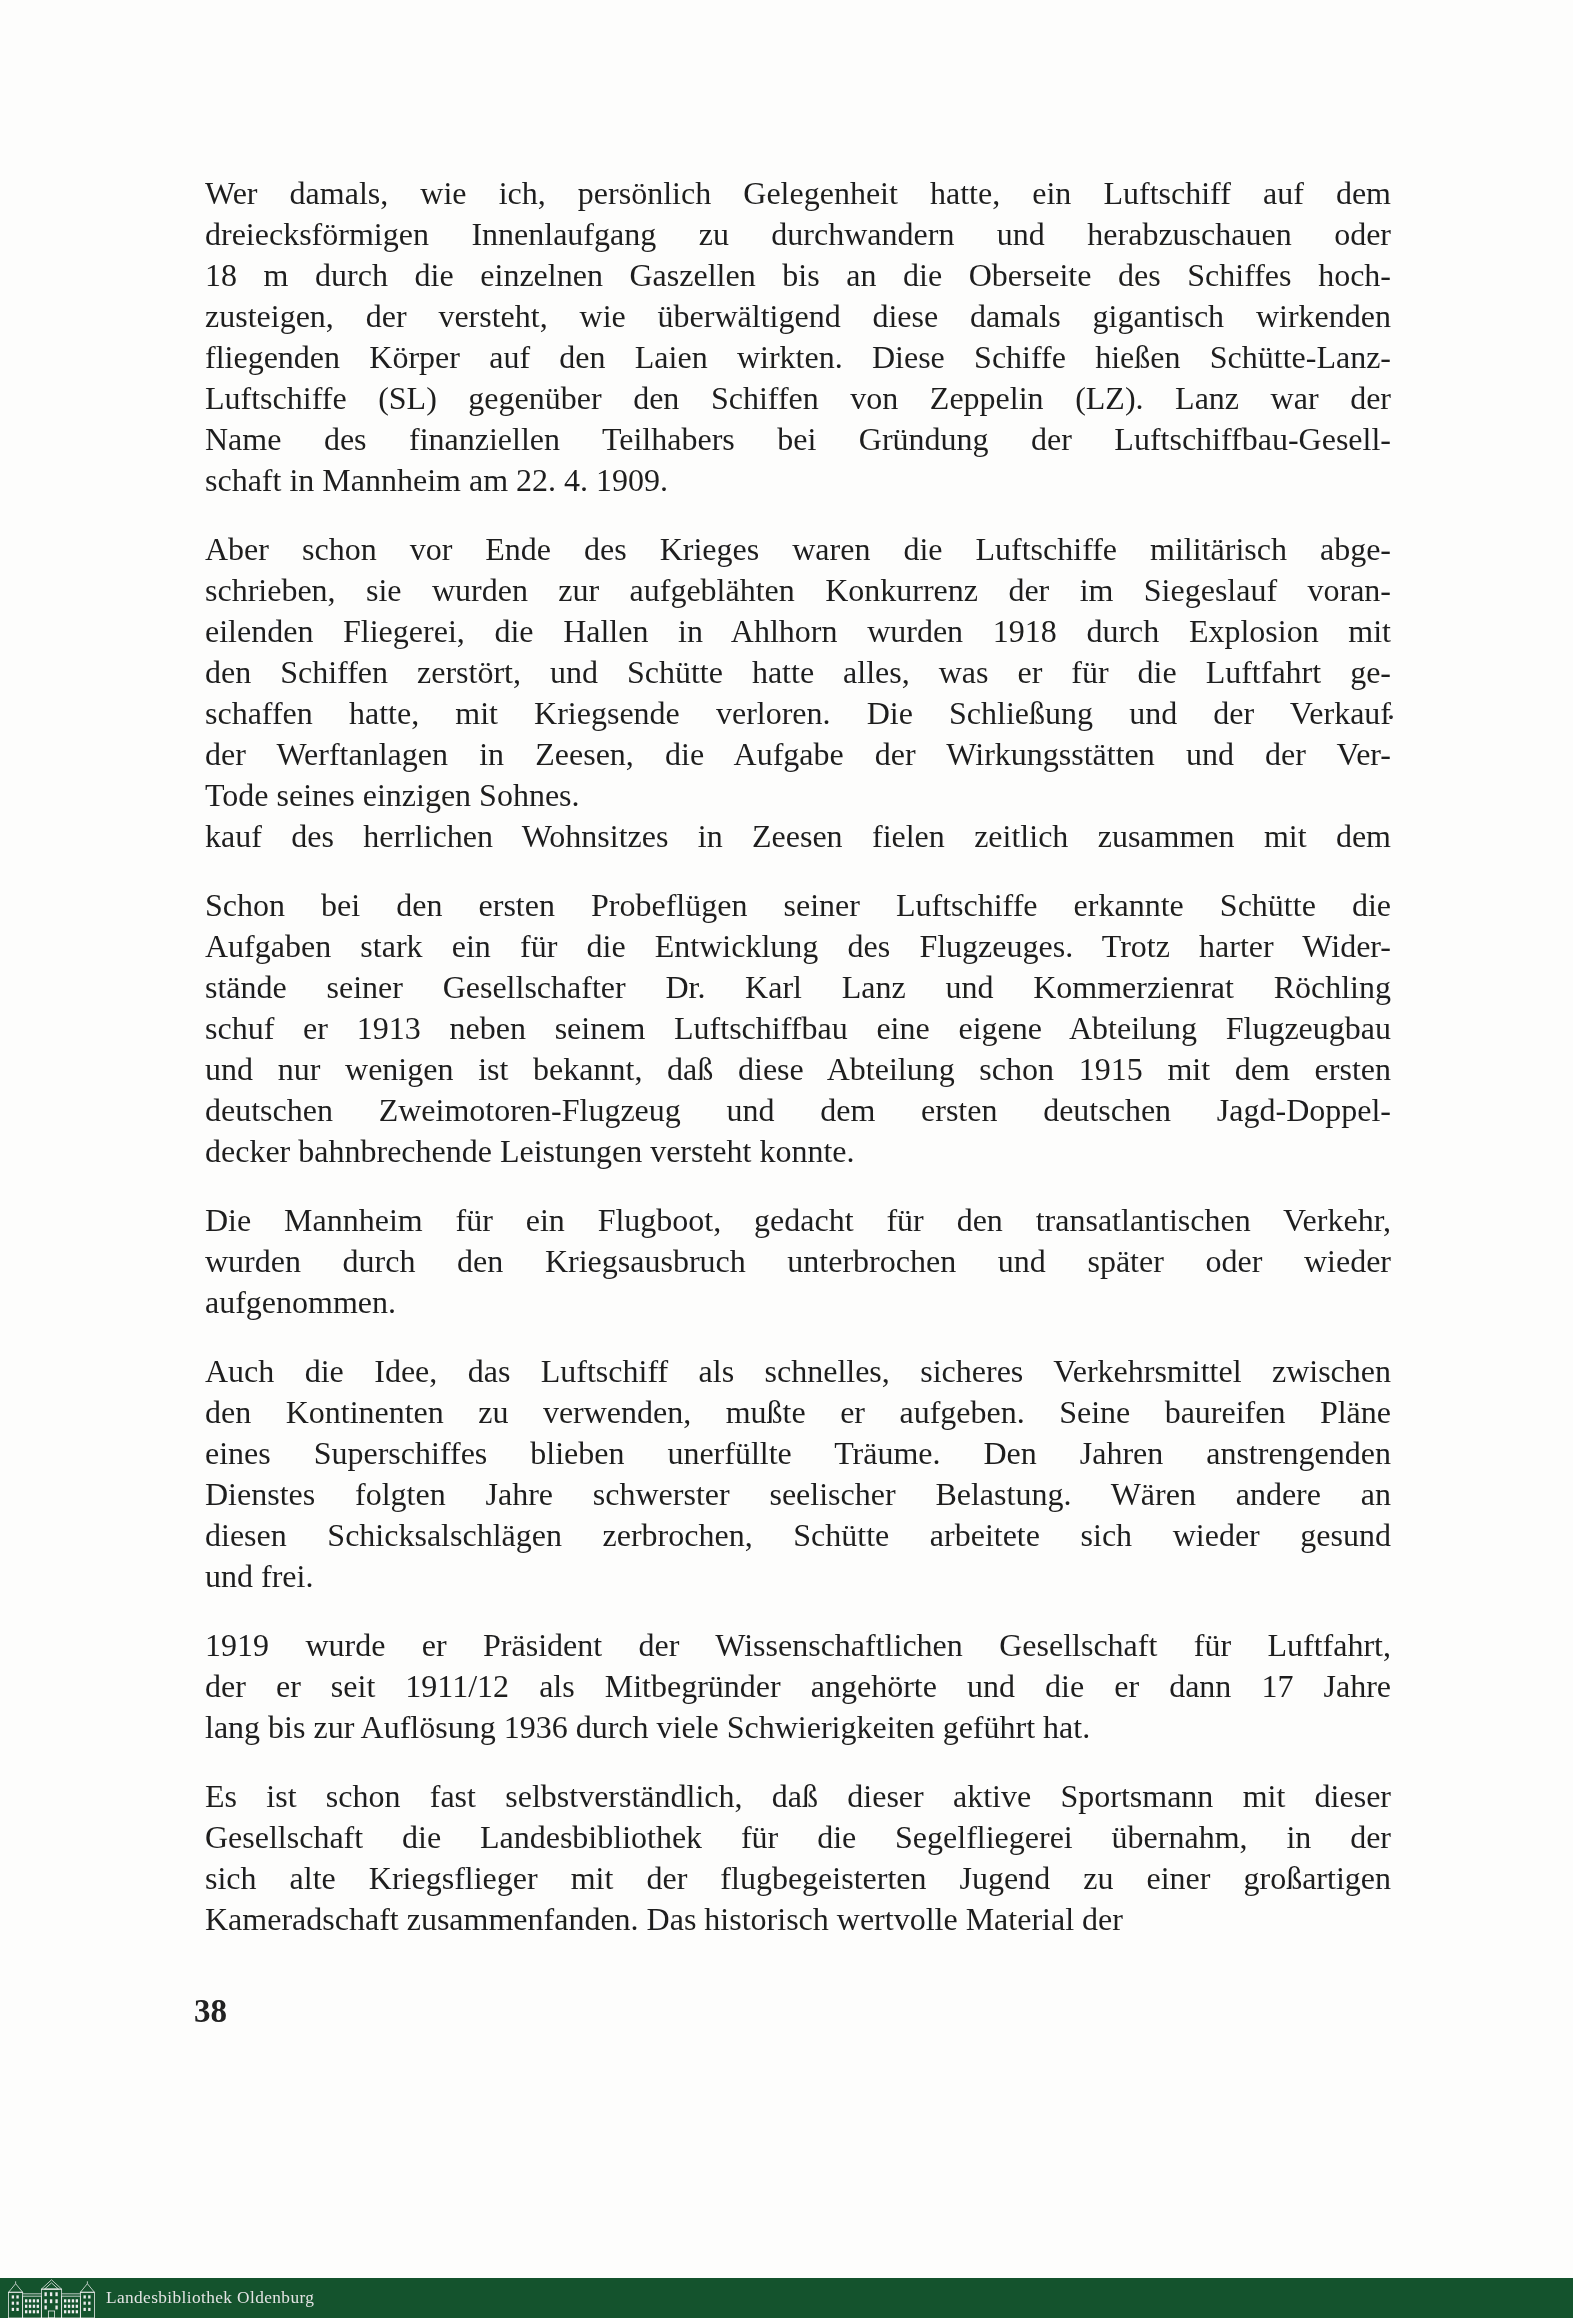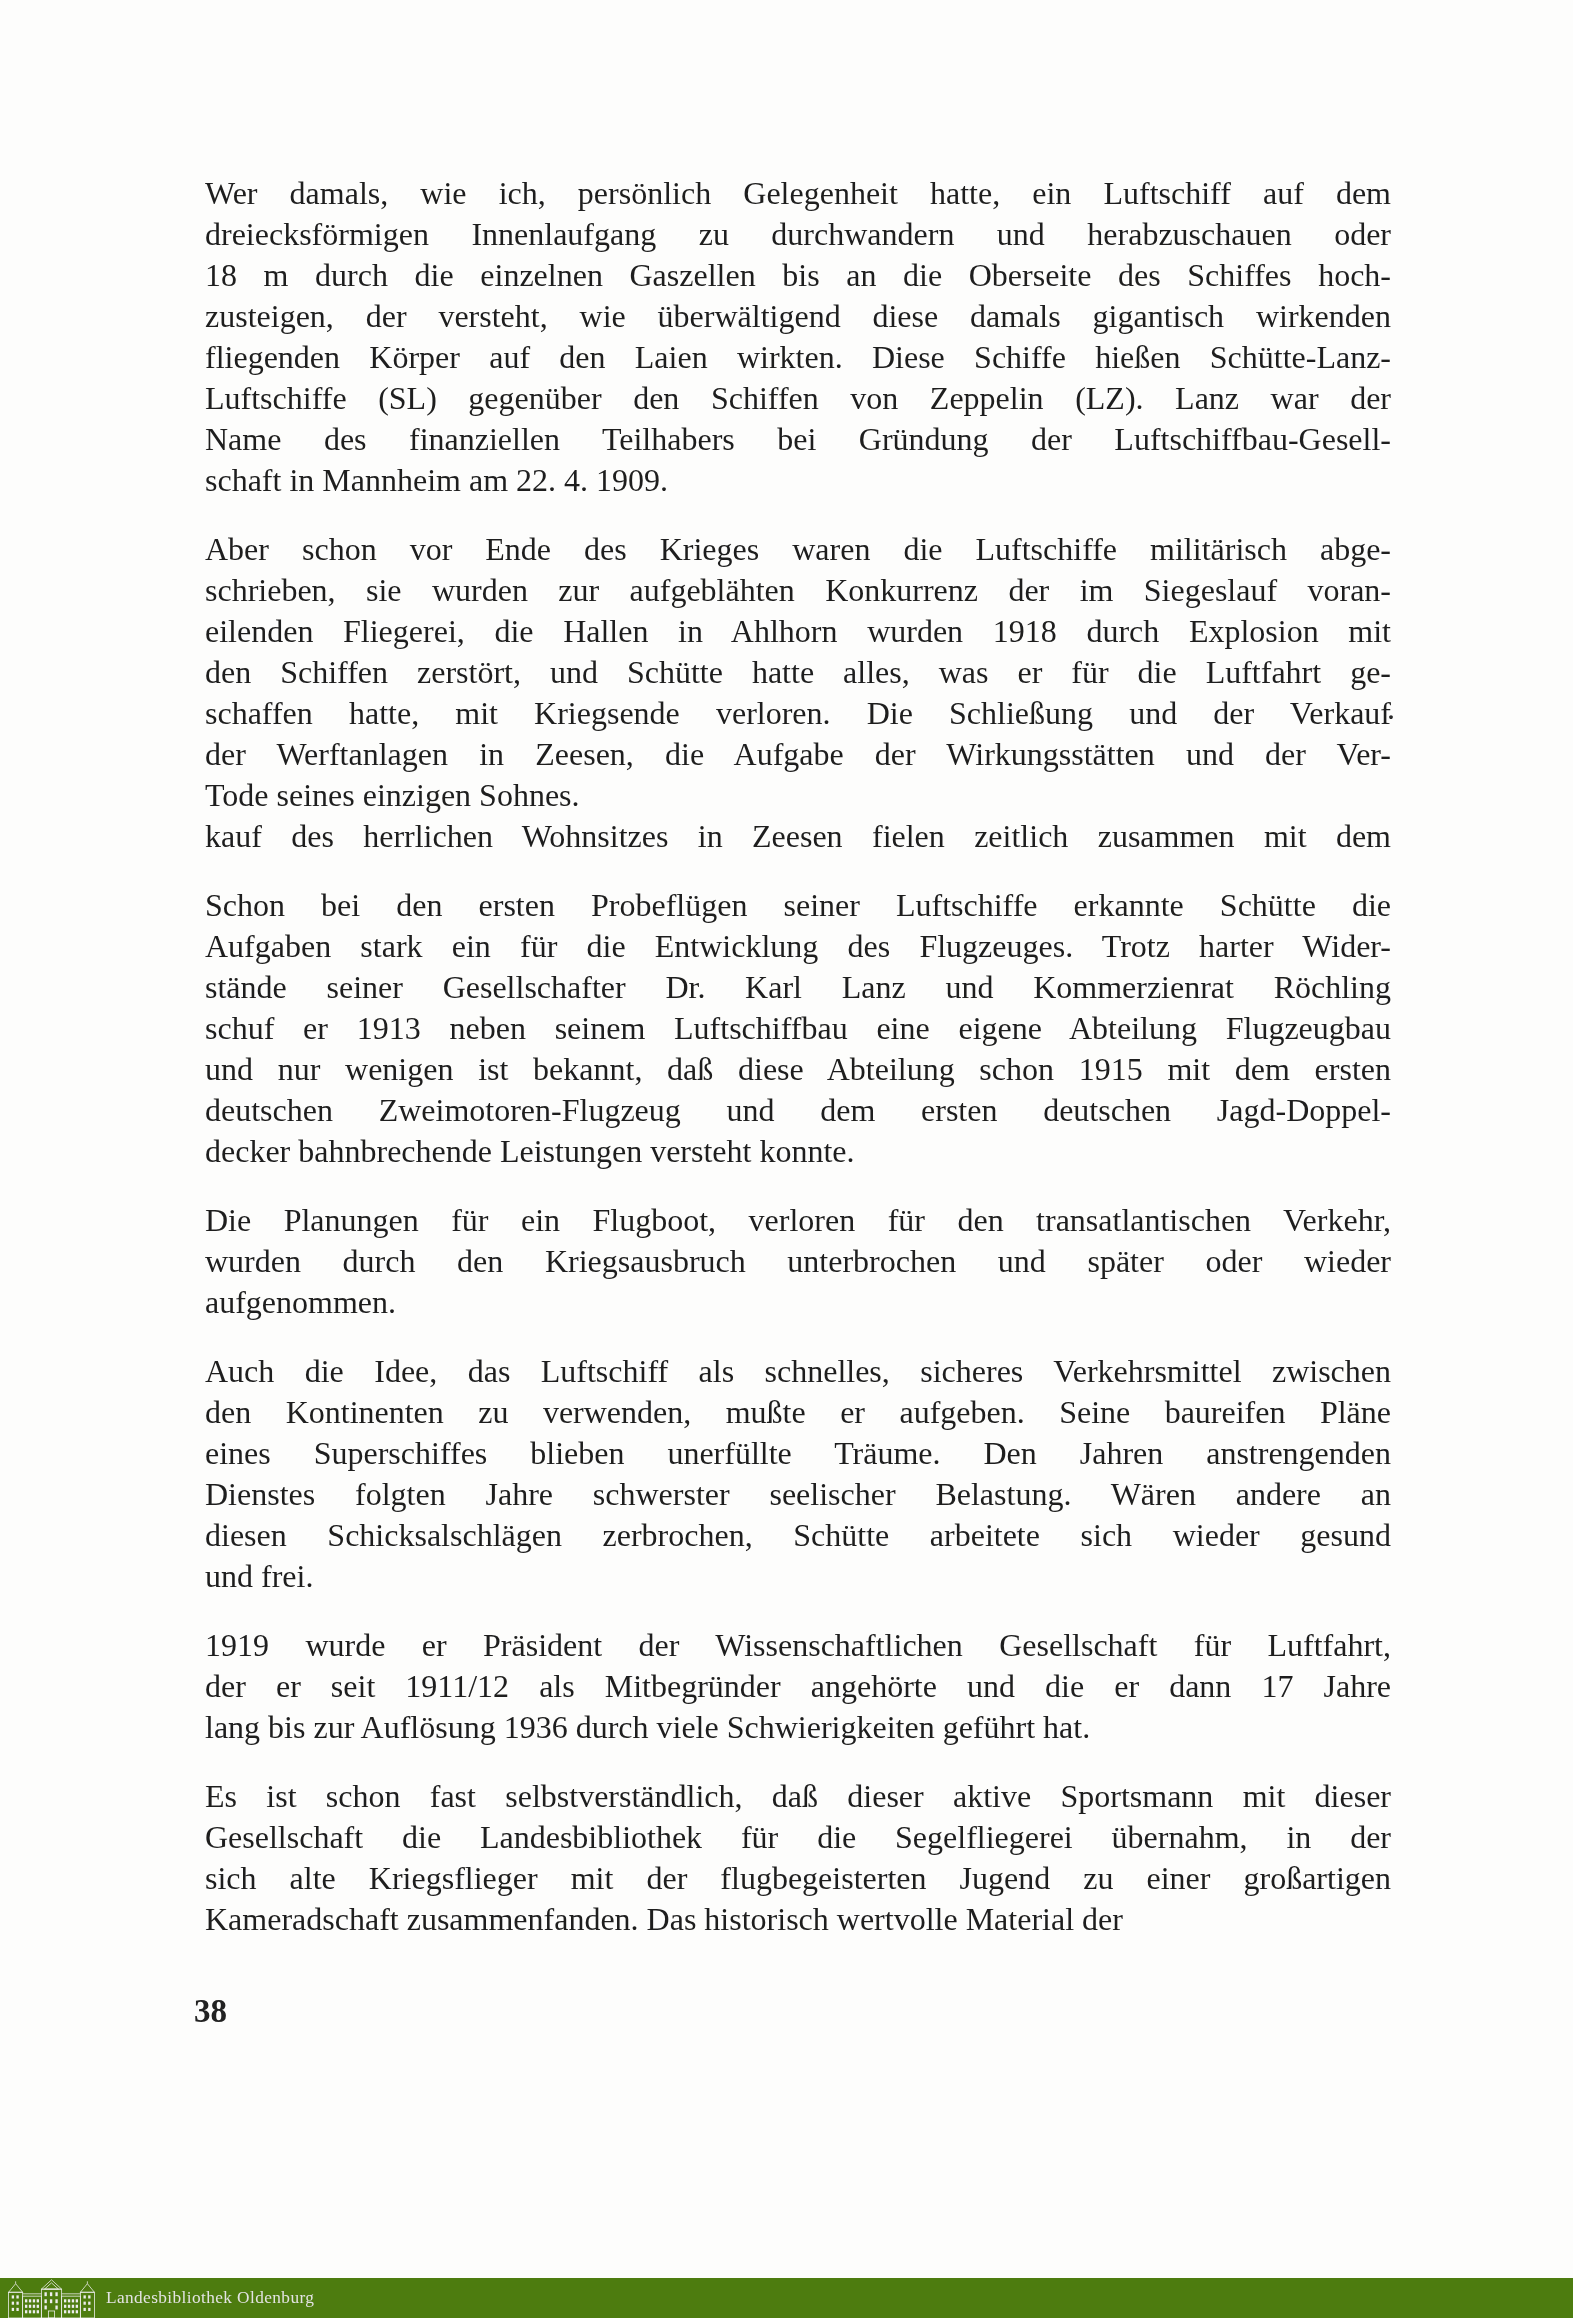--- a/index.html
+++ b/index.html
@@ -111,21 +111,21 @@
       <div class="paragraph">
         <div class="line">Schon bei den ersten Probeflügen seiner Luftschiffe erkannte Schütte die</div>
         <div class="line">Aufgaben stark ein für die Entwicklung des Flugzeuges. Trotz harter Wider-</div>
         <div class="line">stände seiner Gesellschafter Dr. Karl Lanz und Kommerzienrat Röchling</div>
         <div class="line">schuf er 1913 neben seinem Luftschiffbau eine eigene Abteilung Flugzeugbau</div>
         <div class="line">und nur wenigen ist bekannt, daß diese Abteilung schon 1915 mit dem ersten</div>
         <div class="line">deutschen Zweimotoren-Flugzeug und dem ersten deutschen Jagd-Doppel-</div>
         <div class="line last">decker bahnbrechende Leistungen versteht konnte.</div>
       </div>
       <div class="paragraph">
-        <div class="line">Die Planungen für ein Flugboot, verloren für den transatlantischen Verkehr,</div>
+        <div class="line">Die Mannheim für ein Flugboot, gedacht für den transatlantischen Verkehr,</div>
         <div class="line">wurden durch den Kriegsausbruch unterbrochen und später oder wieder</div>
         <div class="line last">aufgenommen.</div>
       </div>
       <div class="paragraph">
         <div class="line">Auch die Idee, das Luftschiff als schnelles, sicheres Verkehrsmittel zwischen</div>
         <div class="line">den Kontinenten zu verwenden, mußte er aufgeben. Seine baureifen Pläne</div>
         <div class="line">eines Superschiffes blieben unerfüllte Träume. Den Jahren anstrengenden</div>
         <div class="line">Dienstes folgten Jahre schwerster seelischer Belastung. Wären andere an</div>
         <div class="line">diesen Schicksalschlägen zerbrochen, Schütte arbeitete sich wieder gesund</div>
         <div class="line last">und frei.</div>
@@ -140,21 +140,21 @@
         <div class="line">Gesellschaft die Landesbibliothek für die Segelfliegerei übernahm, in der</div>
         <div class="line">sich alte Kriegsflieger mit der flugbegeisterten Jugend zu einer großartigen</div>
         <div class="line last">Kameradschaft zusammenfanden. Das historisch wertvolle Material der</div>
       </div>
     </div>
 
   <div class="artifact">.</div>
 
   <div class="page-number">38</div>
 
-  <div class="footer-band" style="background: #4d7c0f;">
+  <div class="footer-band" style="background: #14532d;">
     <span class="library-icon">
       <svg viewBox="0 0 118 50" width="93" height="39" xmlns="http://www.w3.org/2000/svg">
         <g stroke="#ededed" stroke-width="1" fill="none">
 
           <rect x="4" y="17" width="18" height="33"></rect>
           <polygon points="4,17 13,6 22,17"></polygon>
           <line x1="13" y1="6" x2="13" y2="3"></line>
 
           <rect x="96" y="17" width="18" height="33"></rect>
           <polygon points="96,17 105,6 114,17"></polygon>

